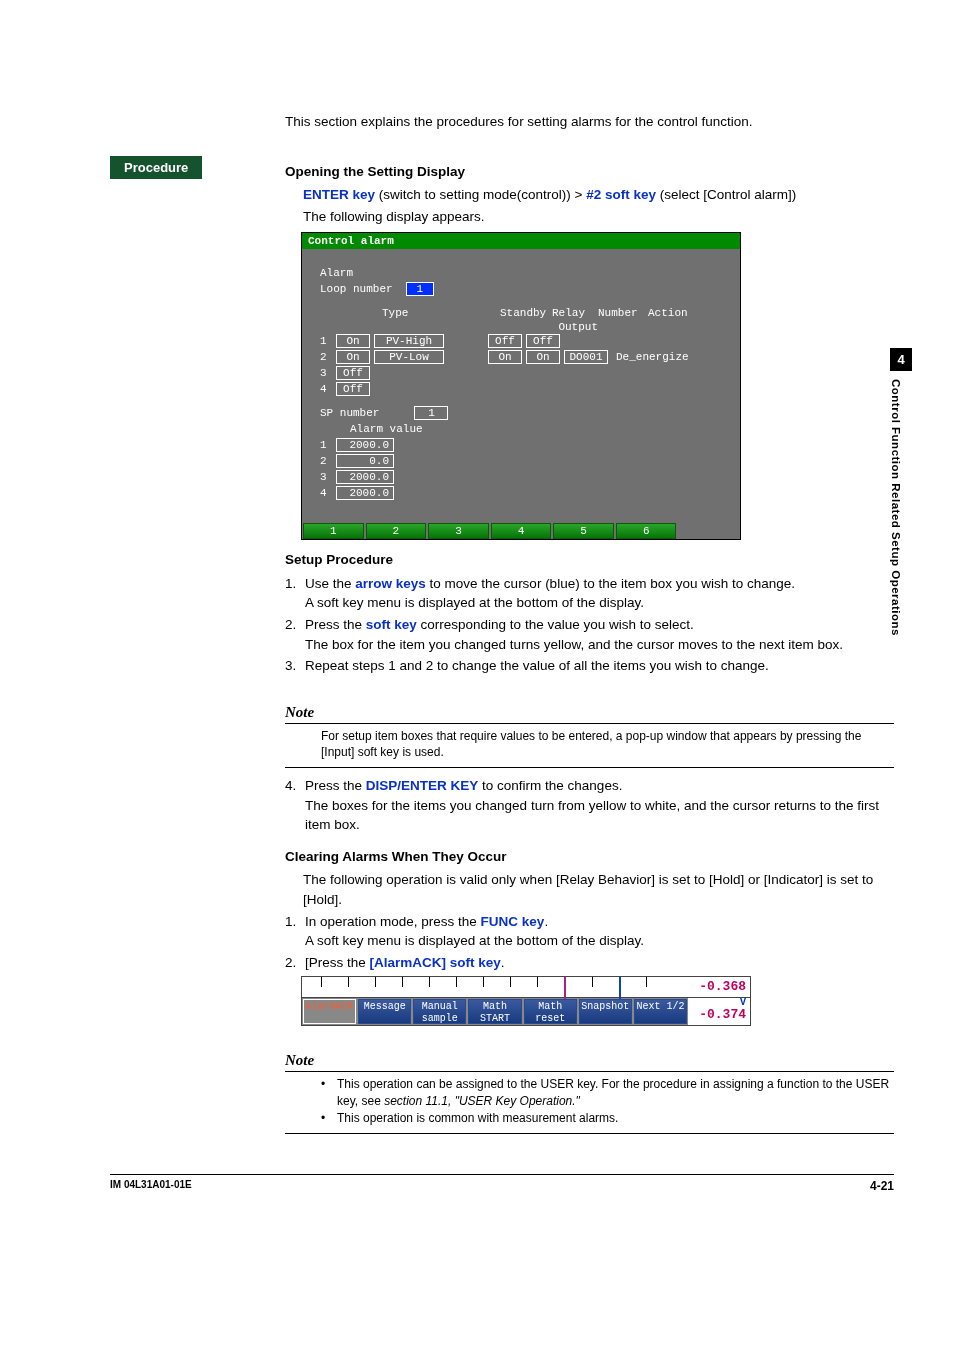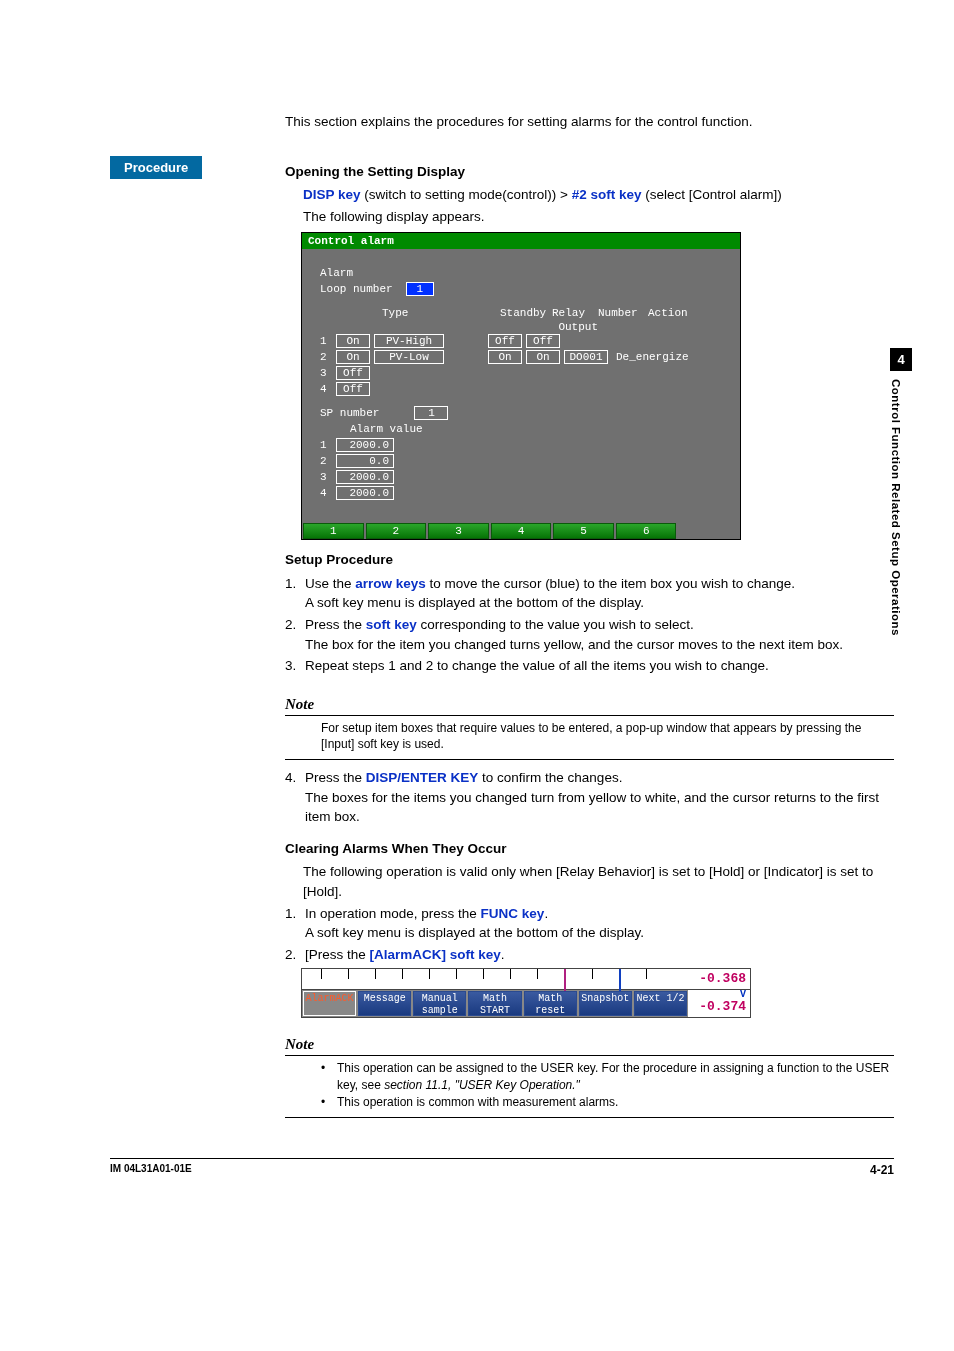--- a/index.html
+++ b/index.html
@@ -30,21 +30,21 @@
     font-size: 30px;
     font-weight: bold;
     padding: 6px 0;
   }
   .intro {
     margin-left: 175px;
     margin-bottom: 24px;
   }
   .proc-badge {
     display: inline-block;
-    background: #0369a1;
+    background: #14532d;
     color: #fff;
     font-size: 13px;
     font-weight: bold;
     padding: 4px 14px;
     margin-bottom: 8px;
   }
   .proc-row {
     display: flex;
     align-items: flex-start;
   }
@@ -123,21 +123,21 @@
     height: 16px;
     line-height: 15px;
   }
   .dev1-soft .blank { background: #707070; border-color: #707070; }
 
   .note-head {
     font-style: italic;
     font-weight: bold;
     font-family: "Times New Roman", serif;
     font-size: 15px;
-    margin-top: 18px;
+    margin-top: 26px;
   }
   .note-rule {
     border: none;
     border-top: 1px solid #000;
     margin: 2px 0 4px 0;
   }
   .note-body {
     margin-left: 36px;
     font-family: Arial, sans-serif;
     font-size: 12px;
@@ -252,21 +252,21 @@
   <p class="intro">This section explains the procedures for setting alarms for the control function.</p>
 
   <div class="proc-row">
     <div class="proc-left">
       <span class="proc-badge">Procedure</span>
     </div>
     <div class="proc-right">
 
       <p class="h-sub">Opening the Setting Display</p>
       <p class="indent1">
-        <span class="blue">DISP key</span><span> (switch to setting mode(control)) &gt; </span><span class="blue">#2 soft key</span><span> (select [Control alarm])</span>
+        <span class="blue">ENTER key</span><span> (switch to setting mode(control)) &gt; </span><span class="blue">#2 soft key</span><span> (select [Control alarm])</span>
       </p>
       <p class="indent1">The following display appears.</p>
 
       <div class="device1">
         <div class="dev1-titlebar">Control alarm</div>
         <div class="dev1-body">
           <div class="dev1-box">
             <div class="dev1-row"><span>Alarm</span></div>
             <div class="dev1-row">
               <span>Loop number</span>&nbsp;&nbsp;<span class="cell-sel">1</span>

